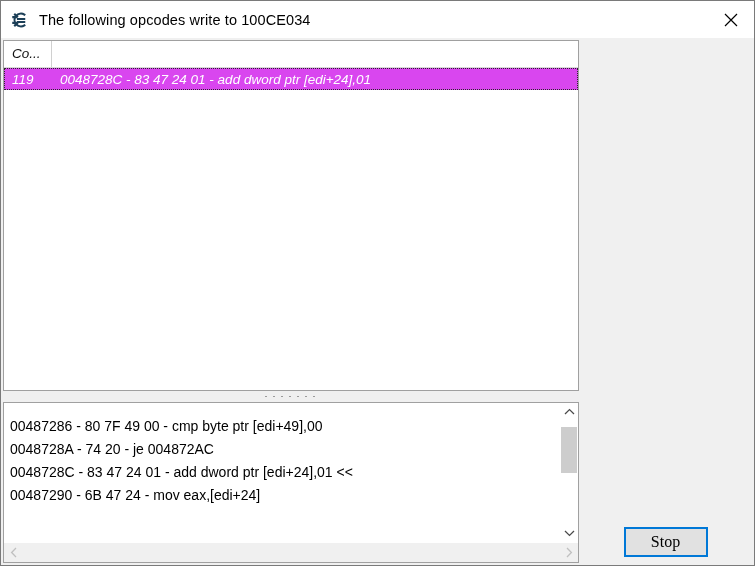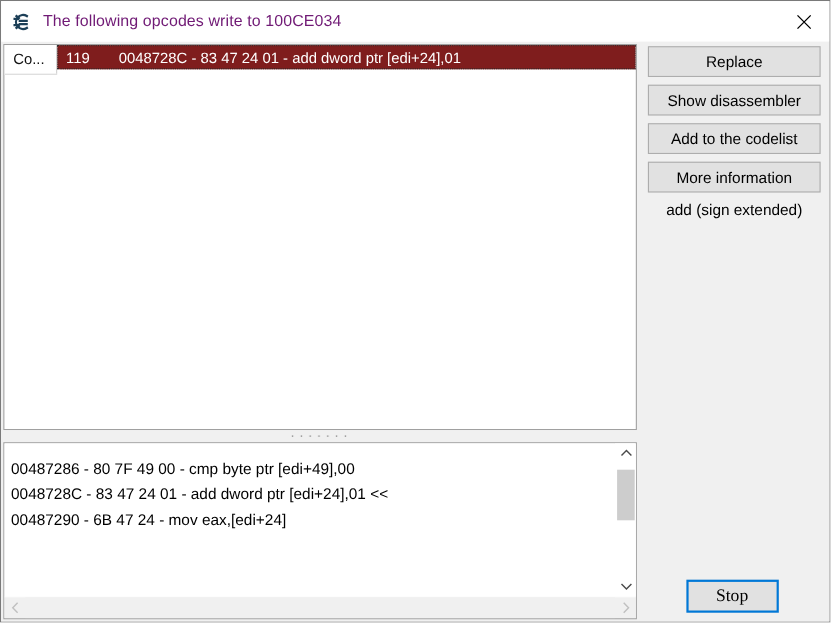--- a/index.html
+++ b/index.html
@@ -35,21 +35,21 @@
     position: relative;
   }
   #app-icon {
     width: 20px; height: 20px;
     margin-left: 9px; margin-right: 9px;
     flex: 0 0 20px;
     display: block;
   }
   #title-text {
     font-size: 14.5px;
-    color: #701a75;
+    color: #000000;
     letter-spacing: 0.1px;
     white-space: nowrap;
   }
   #close-btn {
     position: absolute;
     right: 0; top: 0;
     width: 46px; height: 37px;
     display: flex;
     align-items: center;
     justify-content: center;
@@ -80,21 +80,23 @@
 
   
   #list-pane {
     margin: 2px 2px 0 2px;
     height: 351px;
     flex: 0 0 351px;
     background: #ffffff;
     border: 1px solid #a0a0a0;
     box-sizing: border-box;
     display: flex;
-    overflow: hidden;
+    flex-direction: column;
+    overflow: hidden;
+    font-style: italic;
   }
   #list-header {
     height: 26px;
     flex: 0 0 26px;
     background: #ffffff;
     border-bottom: 1px solid #d8d8d8;
     display: flex;
     align-items: center;
     font-size: 13.5px;
     color: #111111;
@@ -113,21 +115,21 @@
   #list-rows { flex: 1 1 auto; overflow: hidden; }
   .list-row {
     height: 22px;
     display: flex;
     align-items: center;
     font-size: 13.5px;
     white-space: nowrap;
     box-sizing: border-box;
   }
   .list-row.selected {
-    background: #7f1d1d;
+    background: #d946ef;
     color: #ffffff;
     outline: 1px dotted #2b2b2b;
     outline-offset: -1px;
   }
   .cell-count { width: 48px; flex: 0 0 48px; padding-left: 8px; box-sizing: border-box; }
   .cell-instr { flex: 1 1 auto; padding-left: 8px; box-sizing: border-box; }
 
   
   #splitter {
     height: 11px;
@@ -306,20 +308,21 @@
       </div>
 
       <div id="splitter">
         <div id="splitter-grip"></div>
       </div>
 
       <div id="disasm-pane">
         <div id="disasm-main">
           <div id="disasm-text">
             <div class="dis-line">00487286 - 80 7F 49 00 - cmp byte ptr [edi+49],00</div>
+            <div class="dis-line">0048728A - 74 20 - je 004872AC</div>
             <div class="dis-line">0048728C - 83 47 24 01 - add dword ptr [edi+24],01 &lt;&lt;</div>
             <div class="dis-line">00487290 - 6B 47 24  - mov eax,[edi+24]</div>
             <div style="height:32px"></div>
 
           </div>
           <div id="vscroll">
             <div class="vs-arrow">
               <svg width="11" height="8" viewBox="0 0 11 8">
                 <path d="M1 6 L5.5 1.6 L10 6" stroke="#4a4a4a" stroke-width="1.3" fill="none"></path>
               </svg>
@@ -344,26 +347,19 @@
           <div class="hs-arrow">
             <svg width="8" height="11" viewBox="0 0 8 11">
               <path d="M2 1 L6.4 5.5 L2 10" stroke="#c0c0c0" stroke-width="1.3" fill="none"></path>
             </svg>
           </div>
         </div>
       </div>
     </div>
 
     <div id="right-col">
-      <div id="btn-stack">
-        <div class="btn">Replace</div>
-        <div class="btn">Show disassembler</div>
-        <div class="btn">Add to the codelist</div>
-        <div class="btn">More information</div>
-        <div id="opcode-desc">add (sign extended)</div>
-      </div>
       <div id="stop-wrap">
         <div id="stop-btn">Stop</div>
       </div>
     </div>
 
   </div>
 </div>
 
 </body></html>

